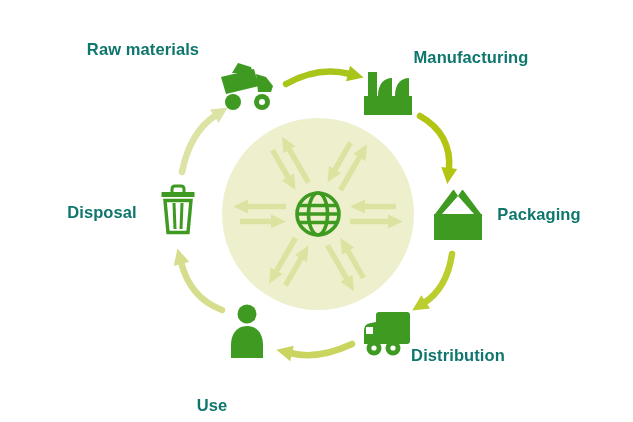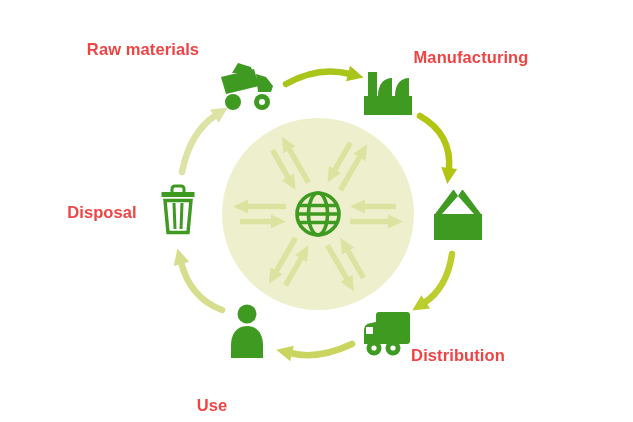--- a/index.html
+++ b/index.html
@@ -7,21 +7,21 @@
     position:relative;
     width:633px;height:422px;
     background:#ffffff;
     font-family:"Liberation Sans", sans-serif;
     overflow:hidden;
   }
   .layer{position:absolute;left:0;top:0;}
   .stage-label{
     position:absolute;
     transform:translate(-50%,-50%);
-    color:#ef4444;
+    color:#0f766e;
     font-size:16.5px;
     font-weight:bold;
     white-space:nowrap;
     letter-spacing:0.1px;
   }
   .icon{position:absolute;}
 </style>
 </head>
 <body>
 
@@ -142,17 +142,18 @@
       <path d="M13,9 V6 Q13,3 16,3 H22 Q25,3 25,6 V9" stroke-width="3"></path>
       <rect x="2.5" y="9" width="33" height="5" fill="#3f9a22" stroke="none"></rect>
       <path d="M6,17.5 L9,49.5 H29 L32,17.5 Z" stroke-width="3.4"></path>
       <line x1="15" y1="20" x2="16" y2="46" stroke-width="3"></line>
       <line x1="23" y1="20" x2="22" y2="46" stroke-width="3"></line>
     </g>
   </svg>
 
   <div class="stage-label" style="left:143px;top:49px;">Raw materials</div>
   <div class="stage-label" style="left:471px;top:57px;">Manufacturing</div>
+  <div class="stage-label" style="left:539px;top:214px;">Packaging</div>
   <div class="stage-label" style="left:458px;top:355px;">Distribution</div>
   <div class="stage-label" style="left:212px;top:377px;margin-top:28px;">Use</div>
   <div class="stage-label" style="left:102px;top:212px;">Disposal</div>
 
 </div>
 
 </body></html>

